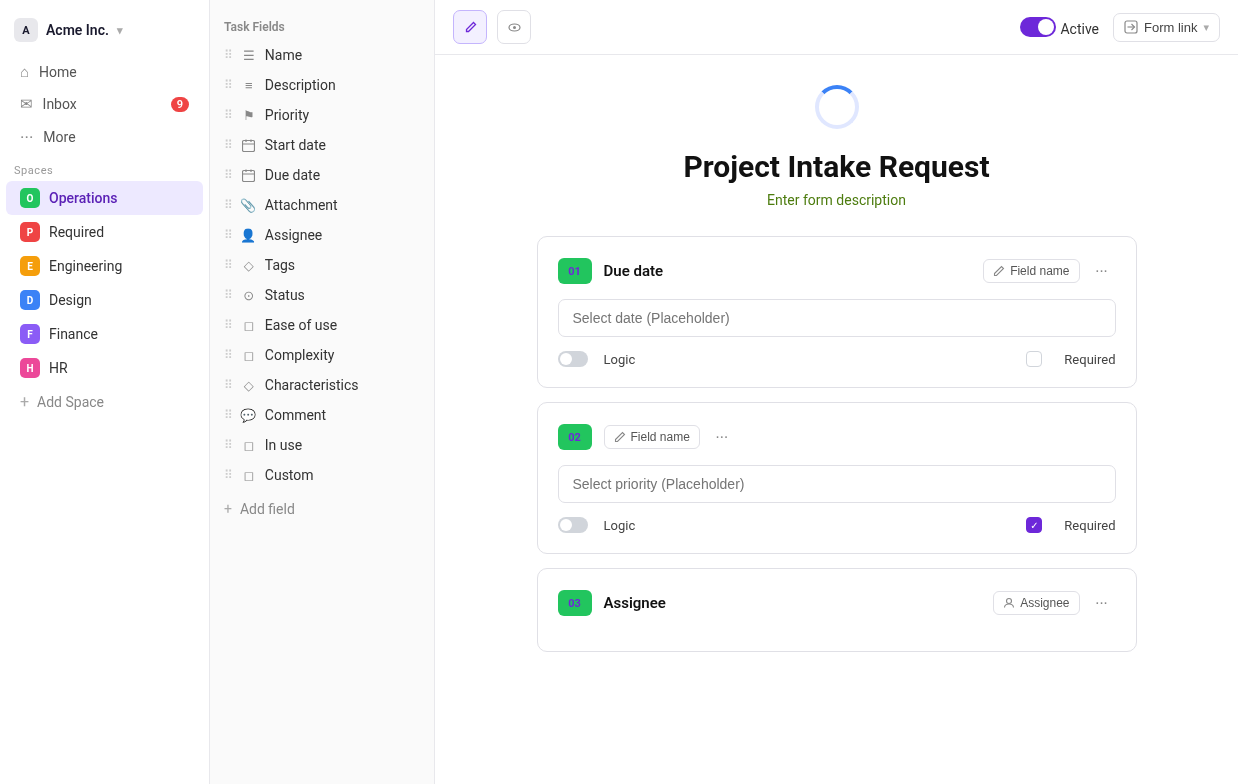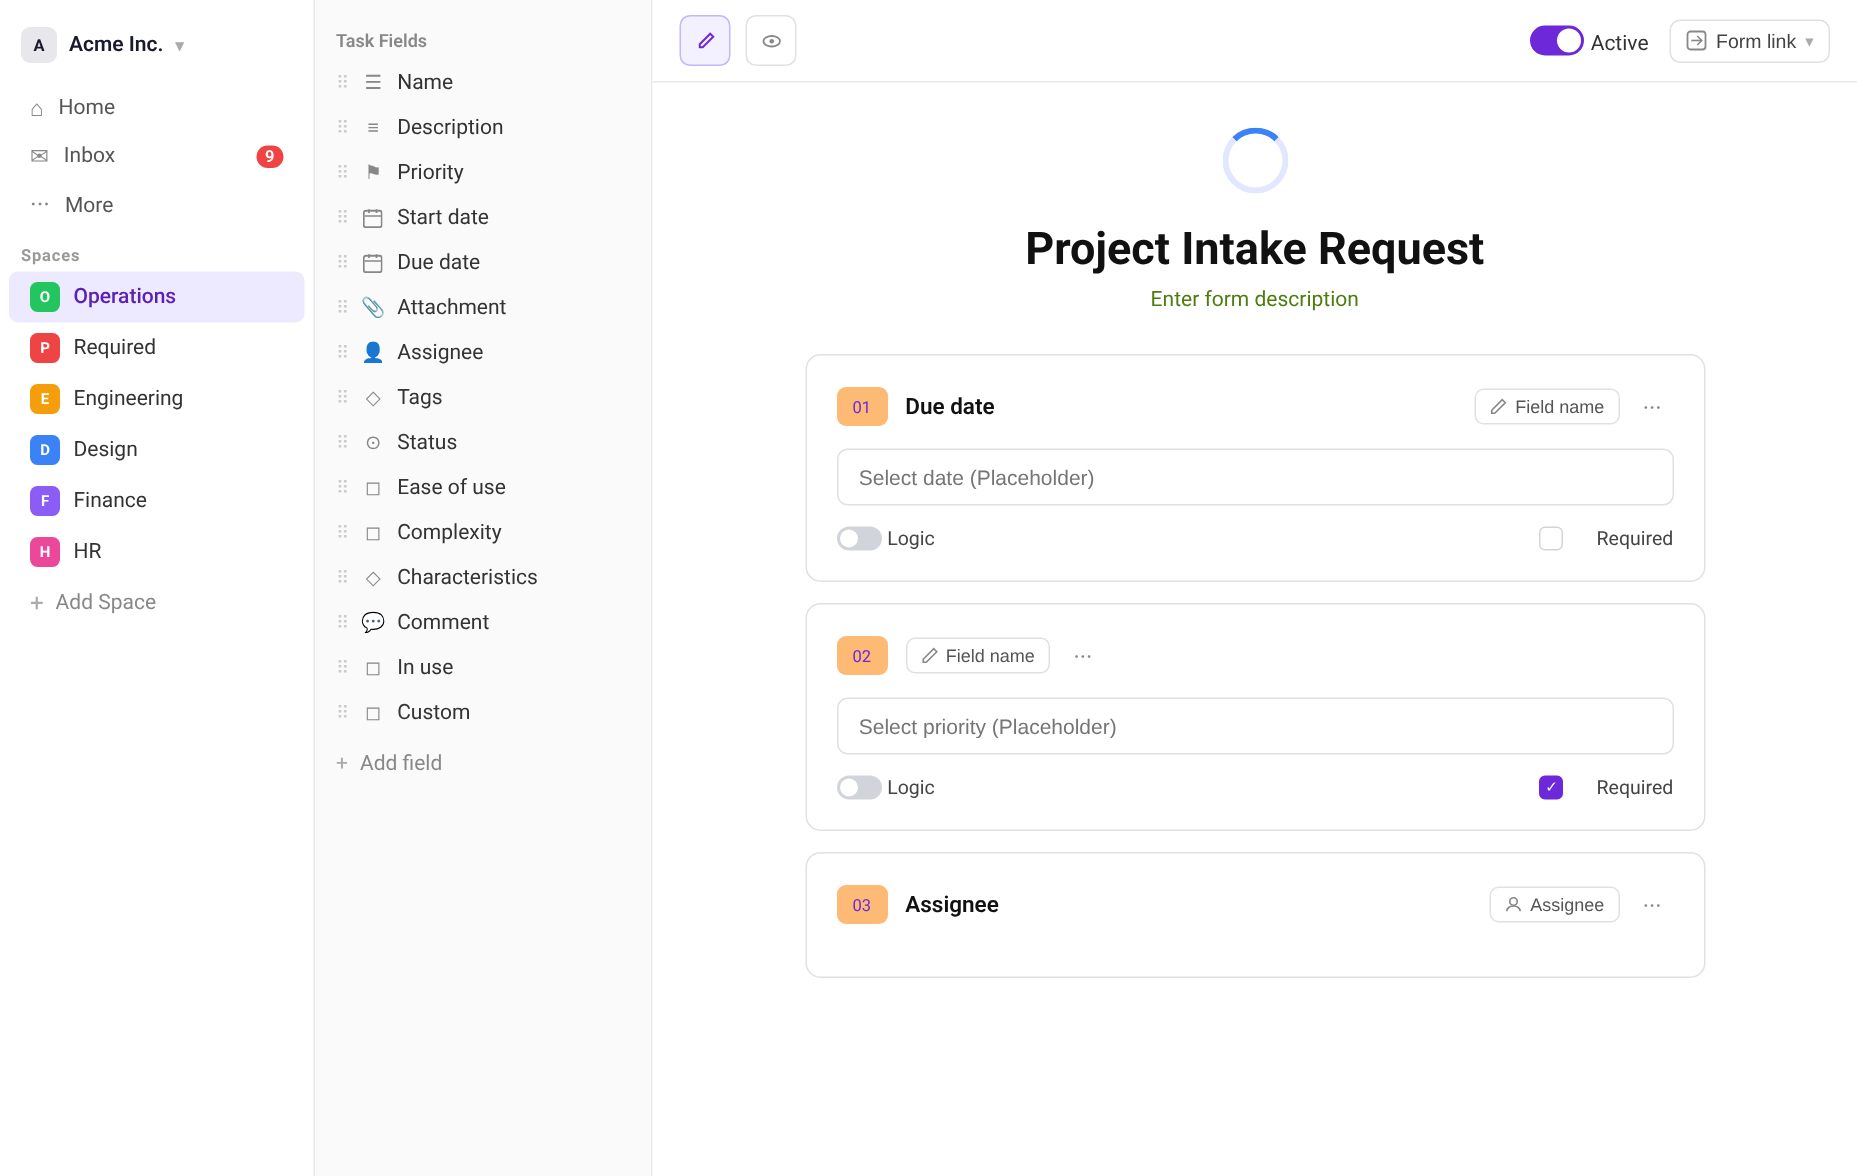--- a/index.html
+++ b/index.html
@@ -48,21 +48,21 @@
       background: #ef4444;
       color: #fff;
       border-radius: 10px;
       font-size: 11px;
       padding: 1px 6px;
       font-weight: 600;
     }
     .sidebar-section-label {
       font-size: 11px;
       color: #999;
-      font-weight: 700;
+      font-weight: 400;
       padding: 10px 14px 4px;
       letter-spacing: 0.05em;
       text-transform: none;
     }
     .space-item {
       display: flex;
       align-items: center;
       gap: 9px;
       padding: 7px 14px;
       cursor: pointer;
@@ -236,26 +236,26 @@
       margin-bottom: 14px;
       background: #fff;
     }
     .card-header {
       display: flex;
       align-items: center;
       margin-bottom: 14px;
     }
     .card-num {
       width: 34px; height: 26px;
-      background: #fdba74;
+      background: #22c55e;
       color: #6d28d9;
       border-radius: 6px;
       display: flex; align-items: center; justify-content: center;
       font-size: 11px;
-      font-weight: 400;
+      font-weight: 700;
       margin-right: 12px;
       flex-shrink: 0;
     }
     .card-field-name {
       font-size: 15px;
       font-weight: 600;
       color: #111;
       flex: 1;
     }
     .card-field-name .required-star {
@@ -291,21 +291,21 @@
       background: #fff;
       margin-bottom: 14px;
       outline: none;
     }
     .card-footer {
       display: flex;
       align-items: center;
       justify-content: space-between;
     }
     .logic-toggle {
-      display: flex; align-items: center; gap: 4px;
+      display: flex; align-items: center; gap: 16px;
       font-size: 13px; color: #444;
     }
     .mini-toggle {
       width: 30px; height: 16px;
       background: #d1d5db;
       border-radius: 8px;
       position: relative;
       cursor: pointer;
     }
     .mini-toggle::after {

